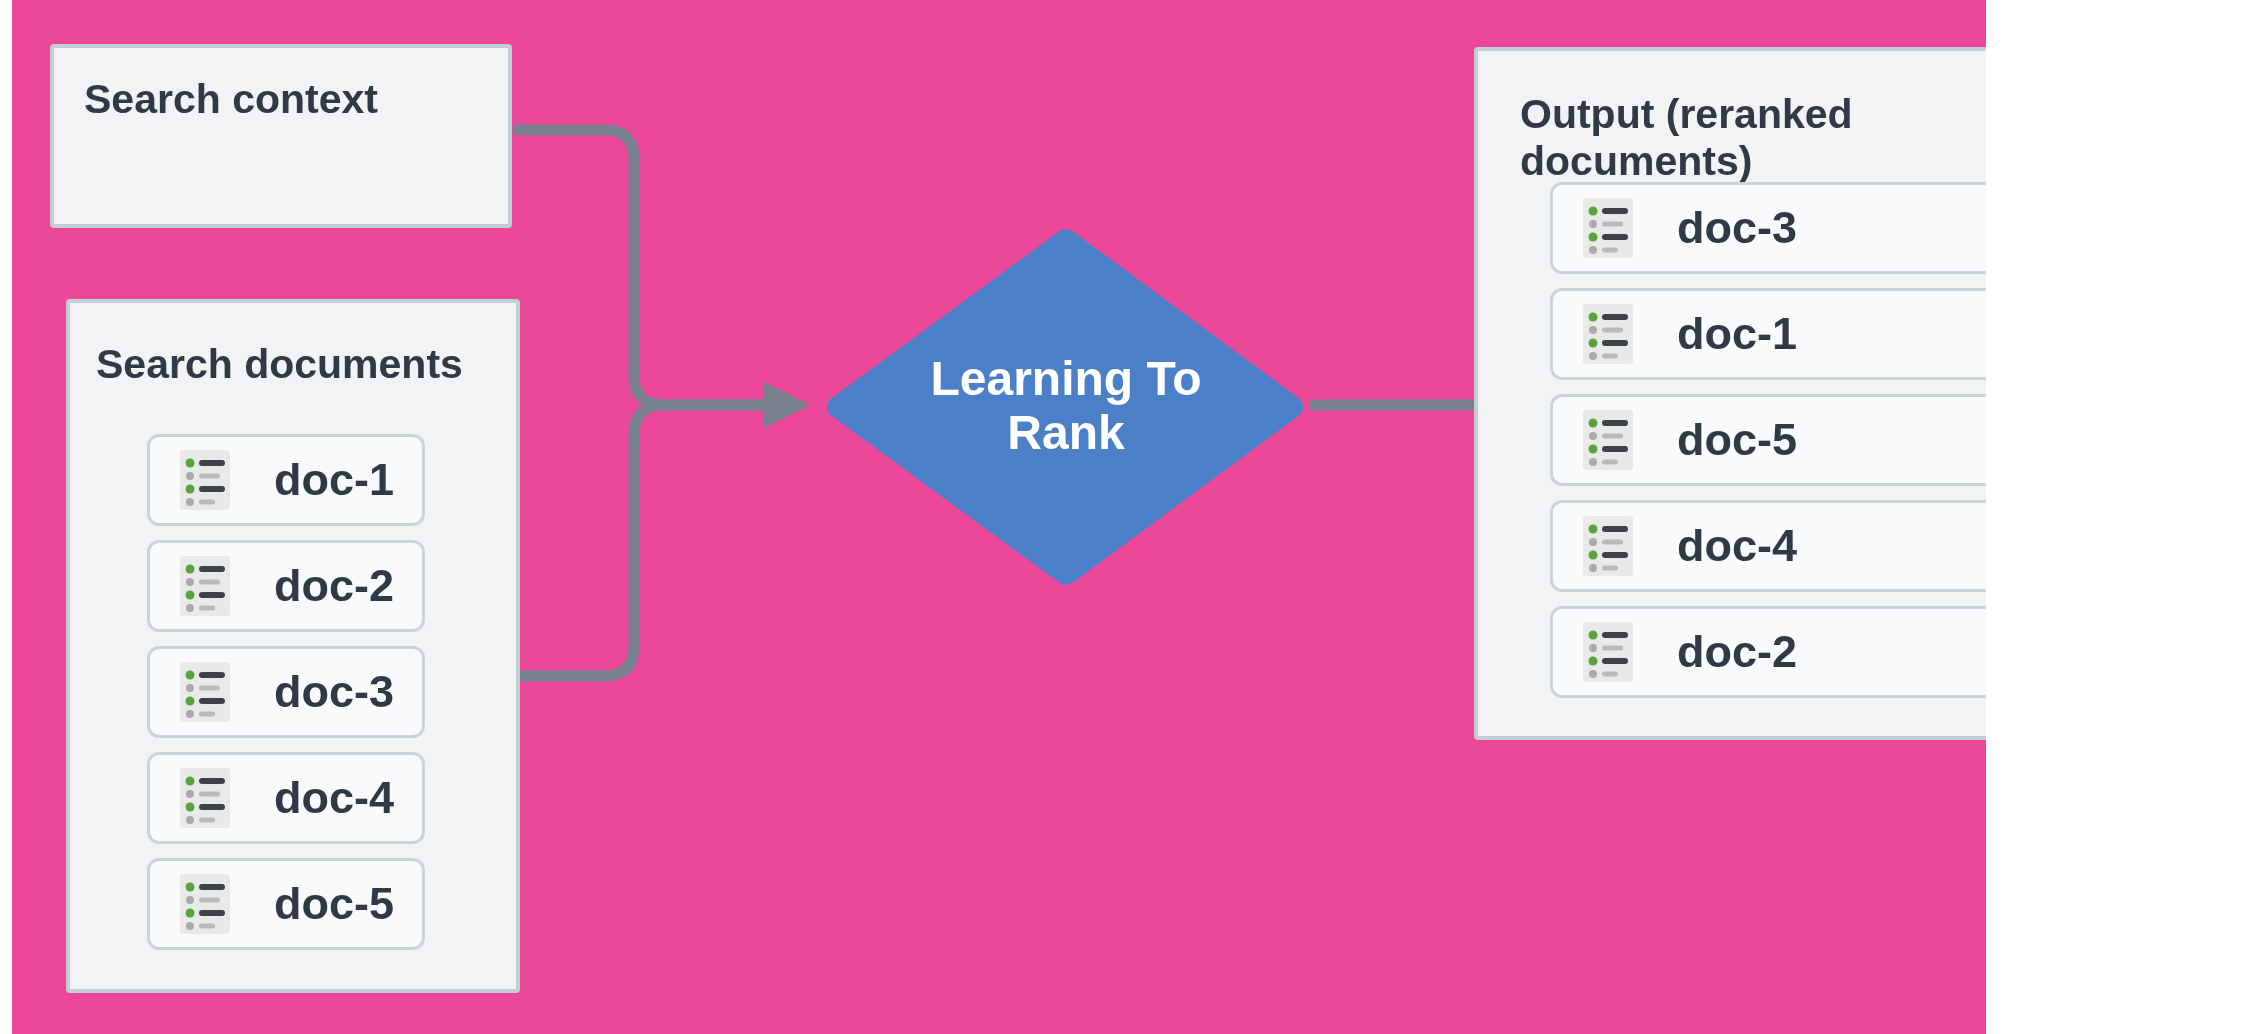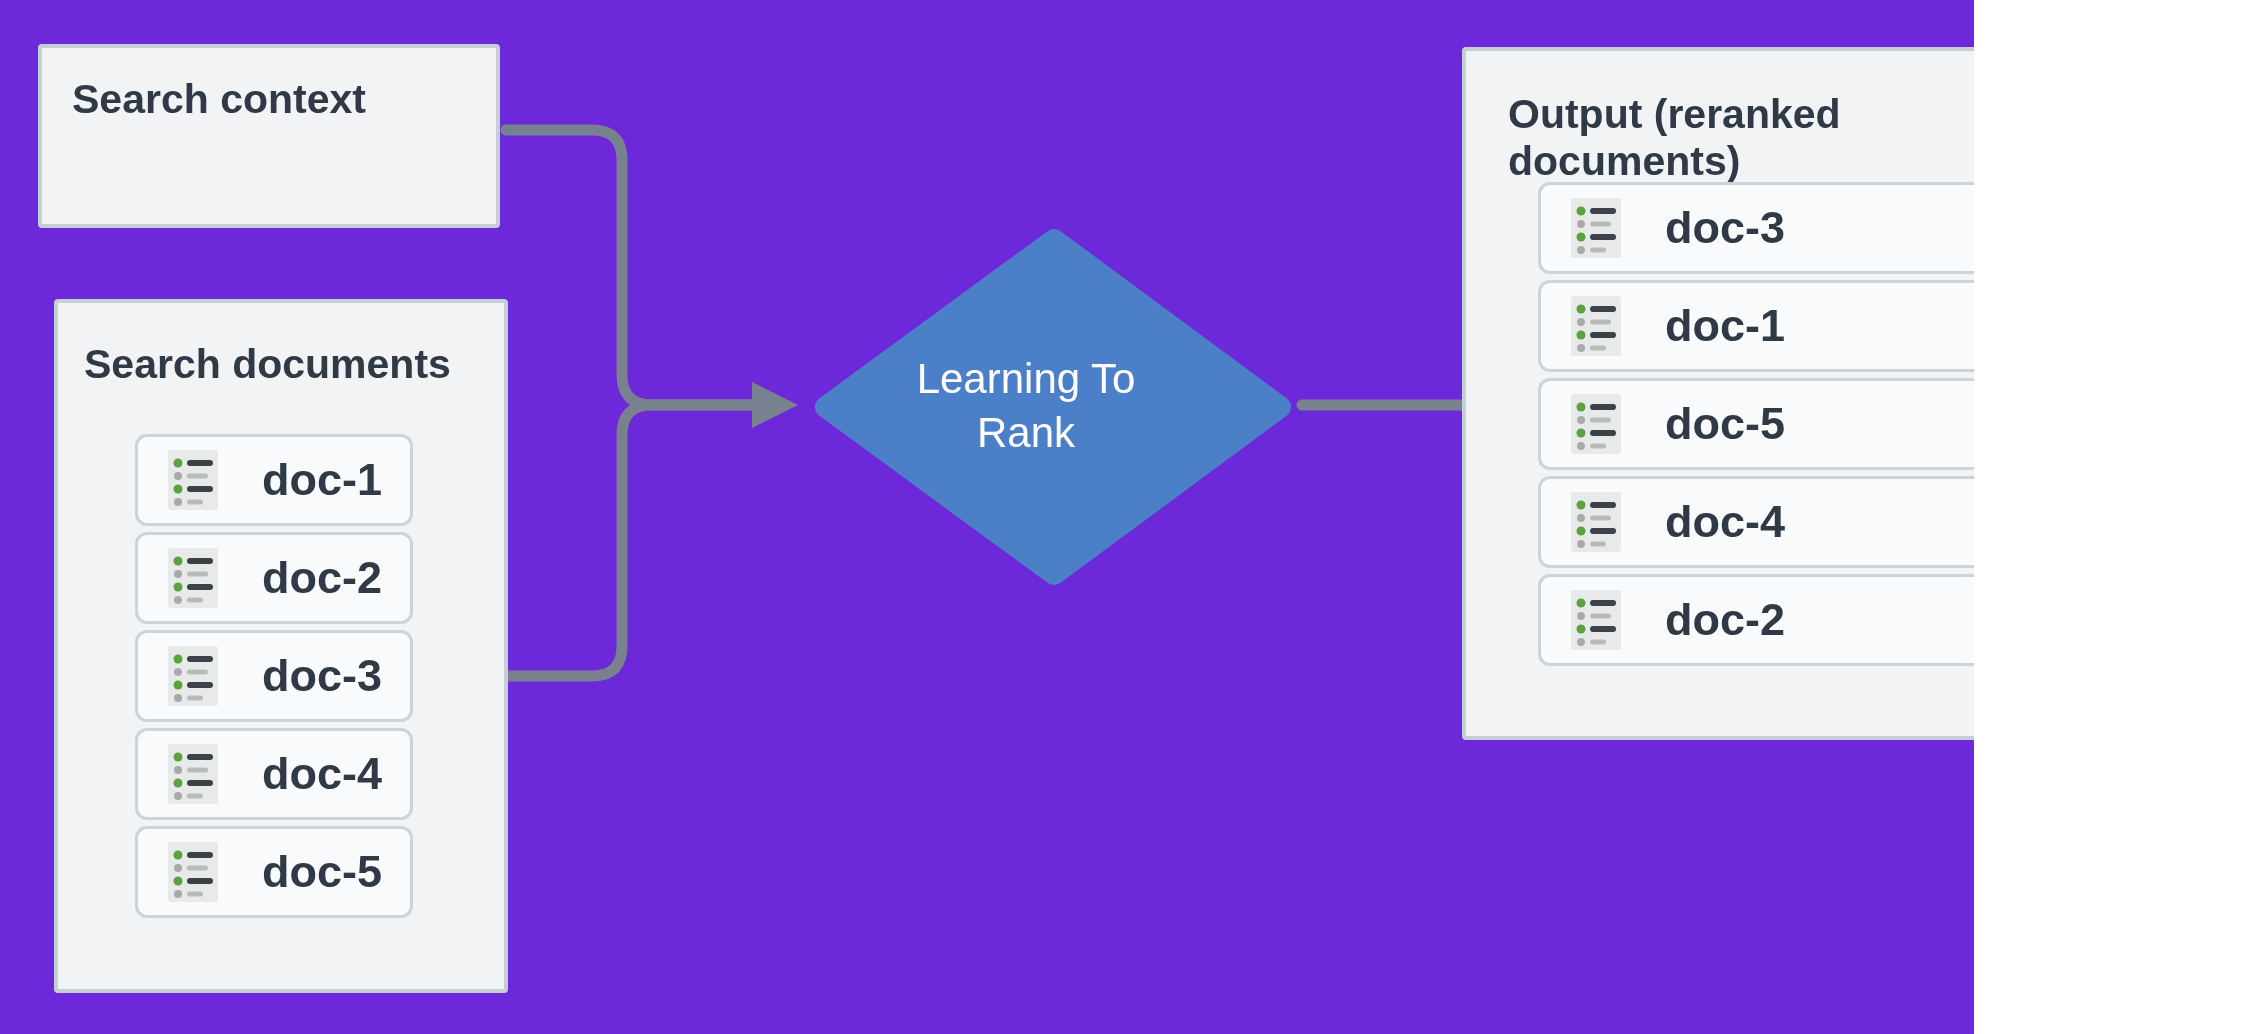--- a/index.html
+++ b/index.html
@@ -19,22 +19,23 @@
   }
   * { margin: 0; padding: 0; box-sizing: border-box; }
   html, body {
     background: #ffffff;
     font-family: "Liberation Sans", sans-serif;
   }
   .canvas {
     position: relative;
     width: 1974px;
     height: 1034px;
-    background: #6d28d9;
+    background: #ec4899;
     overflow: hidden;
+    margin-left: 12px;
   }
   .connector-layer {
     position: absolute;
     left: 0; top: 0;
     width: 2256px; height: 1034px;
   }
   .conn {
     fill: none;
     stroke: var(--connector);
     stroke-width: 11;
@@ -63,21 +64,21 @@
     margin-top: 26px;
     font-size: 38px;
     color: var(--text);
   }
   .input-box { left: 54px; top: 299px; width: 454px; height: 694px; padding: 38px 26px; }
   .output-box { left: 1462px; top: 47px; width: 615px; height: 693px; padding: 40px 42px; }
   .card-stack {
     position: absolute;
     display: flex;
     flex-direction: column;
-    gap: 6px;
+    gap: 14px;
   }
   .input-box .card-stack { left: 77px; top: 131px; width: 278px; }
   .output-box .card-stack { left: 72px; top: 131px; width: 480px; }
   .doc-card {
     height: 92px;
     background: var(--card-fill);
     border: 3px solid var(--card-border);
     border-radius: 12px;
     display: flex;
     align-items: center;
@@ -91,26 +92,26 @@
   }
   .doc-icon { display: inline-flex; }
   .doc-icon svg { width: 50px; height: 60px; display: block; }
   .icon-bg { fill: var(--icon-bg); }
   .icon-dot-green { fill: var(--icon-bullet-green); }
   .icon-dot-gray { fill: var(--icon-bullet-gray); }
   .icon-line-dark { fill: var(--icon-line-dark); }
   .icon-line-gray { fill: var(--icon-line-gray); }
   .diamond-label {
     position: absolute;
-    left: 876px;
+    left: 904px;
     top: 352px;
     width: 300px;
     text-align: center;
-    font-size: 42px;
-    font-weight: normal;
+    font-size: 48px;
+    font-weight: bold;
     line-height: 54px;
     color: var(--process-text);
   }
 </style>
 </head>
 <body>
 
 <div class="canvas">
 
   <svg class="connector-layer" viewBox="0 0 2256 1034" xmlns="http://www.w3.org/2000/svg">

